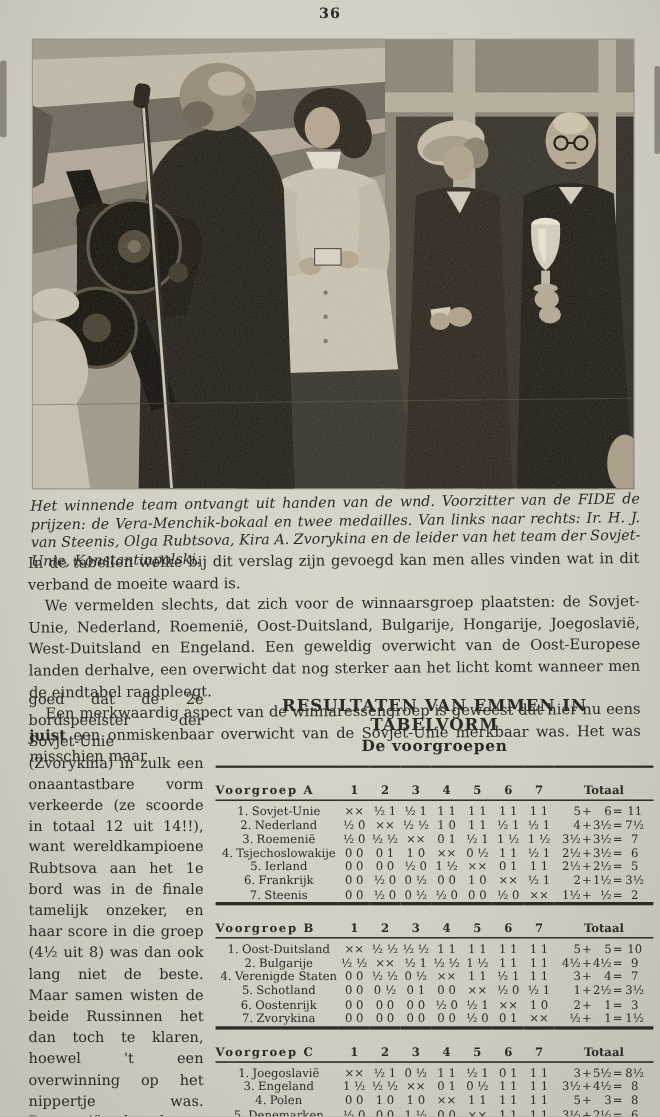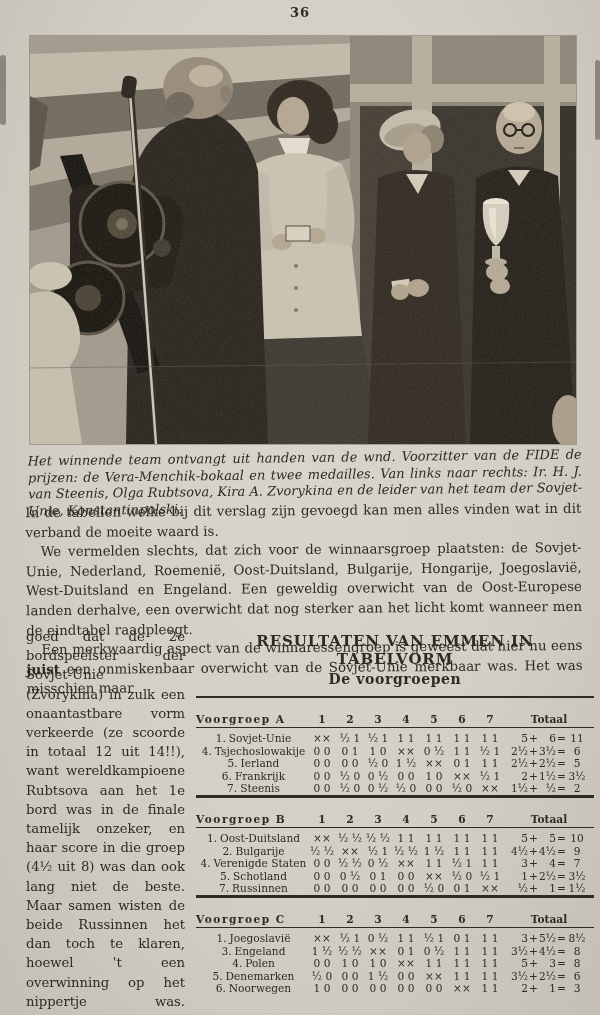--- a/index.html
+++ b/index.html
@@ -188,20 +188,42 @@
                 <td class="rnd">××</td>
                 <td class="rnd">½ 1</td>
                 <td class="rnd">½ 1</td>
                 <td class="rnd">1 1</td>
                 <td class="rnd">1 1</td>
                 <td class="rnd">1 1</td>
                 <td class="rnd">1 1</td>
                 <td class="tot"><span class="t1">5</span><span class="op">+</span><span class="t2">6</span><span class="op">=</span><span class="sum">11</span></td>
               </tr>
               <tr>
+                <td class="cname"><span class="rank">2.</span><span class="country">Nederland</span></td>
+                <td class="rnd">½ 0</td>
+                <td class="rnd">××</td>
+                <td class="rnd">½ ½</td>
+                <td class="rnd">1 0</td>
+                <td class="rnd">1 1</td>
+                <td class="rnd">½ 1</td>
+                <td class="rnd">½ 1</td>
+                <td class="tot"><span class="t1">4</span><span class="op">+</span><span class="t2">3½</span><span class="op">=</span><span class="sum">7½</span></td>
+              </tr>
+              <tr>
+                <td class="cname"><span class="rank">3.</span><span class="country">Roemenië</span></td>
+                <td class="rnd">½ 0</td>
+                <td class="rnd">½ ½</td>
+                <td class="rnd">××</td>
+                <td class="rnd">0 1</td>
+                <td class="rnd">½ 1</td>
+                <td class="rnd">1 ½</td>
+                <td class="rnd">1 ½</td>
+                <td class="tot"><span class="t1">3½</span><span class="op">+</span><span class="t2">3½</span><span class="op">=</span><span class="sum">7</span></td>
+              </tr>
+              <tr>
                 <td class="cname"><span class="rank">4.</span><span class="country">Tsjechoslowakije</span></td>
                 <td class="rnd">0 0</td>
                 <td class="rnd">0 1</td>
                 <td class="rnd">1 0</td>
                 <td class="rnd">××</td>
                 <td class="rnd">0 ½</td>
                 <td class="rnd">1 1</td>
                 <td class="rnd">½ 1</td>
                 <td class="tot"><span class="t1">2½</span><span class="op">+</span><span class="t2">3½</span><span class="op">=</span><span class="sum">6</span></td>
               </tr>
@@ -293,21 +315,32 @@
                 <td class="rnd">0 0</td>
                 <td class="rnd">0 ½</td>
                 <td class="rnd">0 1</td>
                 <td class="rnd">0 0</td>
                 <td class="rnd">××</td>
                 <td class="rnd">½ 0</td>
                 <td class="rnd">½ 1</td>
                 <td class="tot"><span class="t1">1</span><span class="op">+</span><span class="t2">2½</span><span class="op">=</span><span class="sum">3½</span></td>
               </tr>
               <tr>
-                <td class="cname"><span class="rank">7.</span><span class="country">Russinnen</span></td>
+                <td class="cname"><span class="rank">6.</span><span class="country">Oostenrijk</span></td>
+                <td class="rnd">0 0</td>
+                <td class="rnd">0 0</td>
+                <td class="rnd">0 0</td>
+                <td class="rnd">½ 0</td>
+                <td class="rnd">½ 1</td>
+                <td class="rnd">××</td>
+                <td class="rnd">1 0</td>
+                <td class="tot"><span class="t1">2</span><span class="op">+</span><span class="t2">1</span><span class="op">=</span><span class="sum">3</span></td>
+              </tr>
+              <tr>
+                <td class="cname"><span class="rank">7.</span><span class="country">Zvorykina</span></td>
                 <td class="rnd">0 0</td>
                 <td class="rnd">0 0</td>
                 <td class="rnd">0 0</td>
                 <td class="rnd">0 0</td>
                 <td class="rnd">½ 0</td>
                 <td class="rnd">0 1</td>
                 <td class="rnd">××</td>
                 <td class="tot"><span class="t1">½</span><span class="op">+</span><span class="t2">1</span><span class="op">=</span><span class="sum">1½</span></td>
               </tr>
             </tbody>

